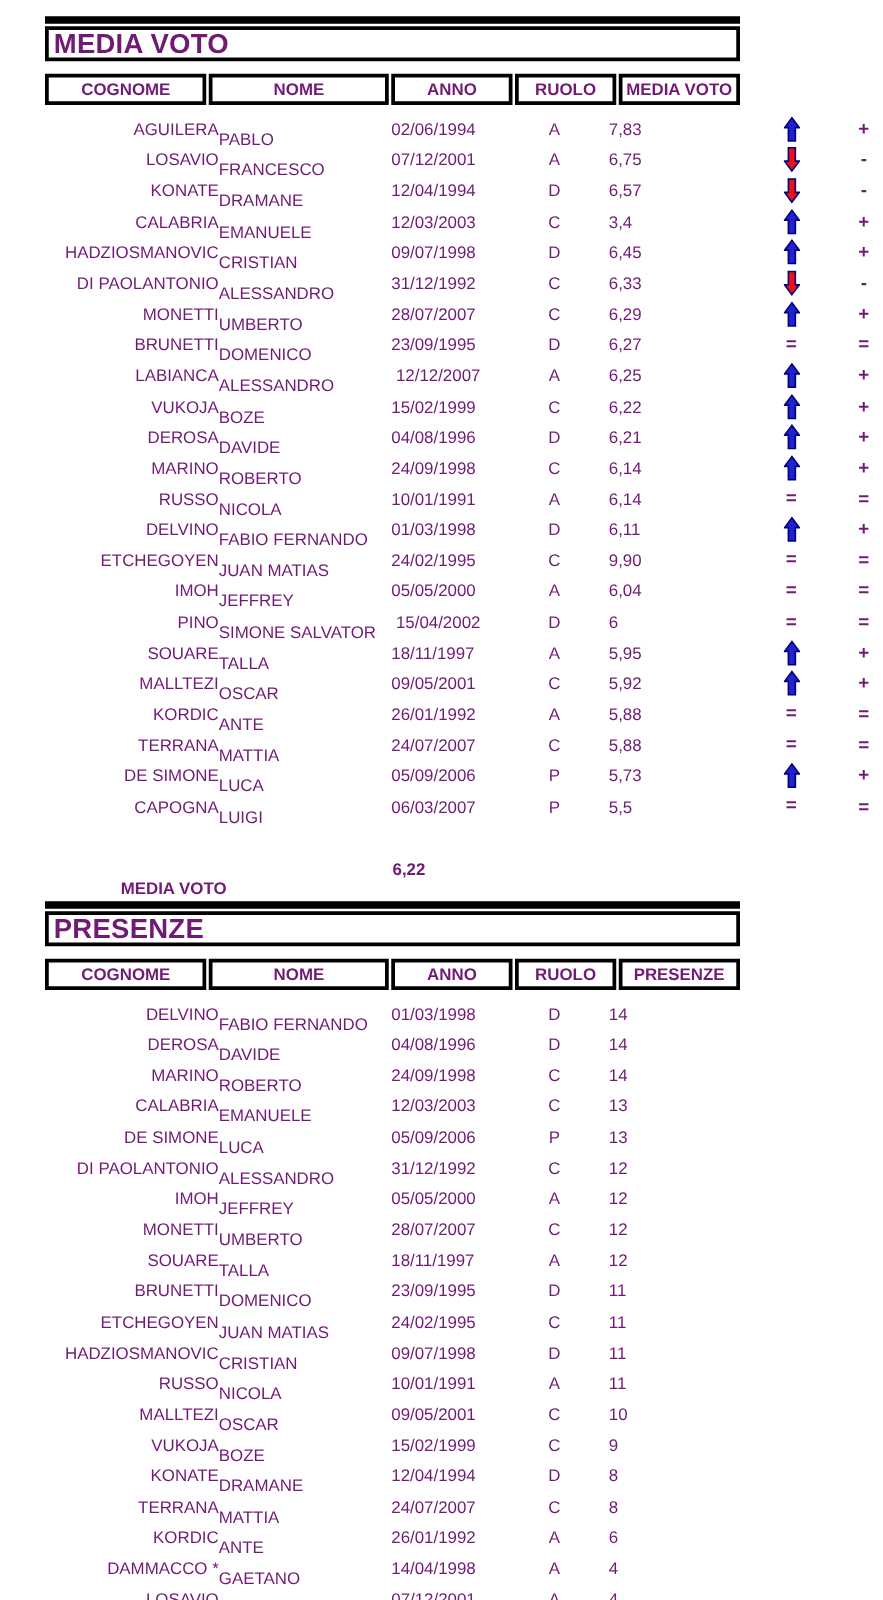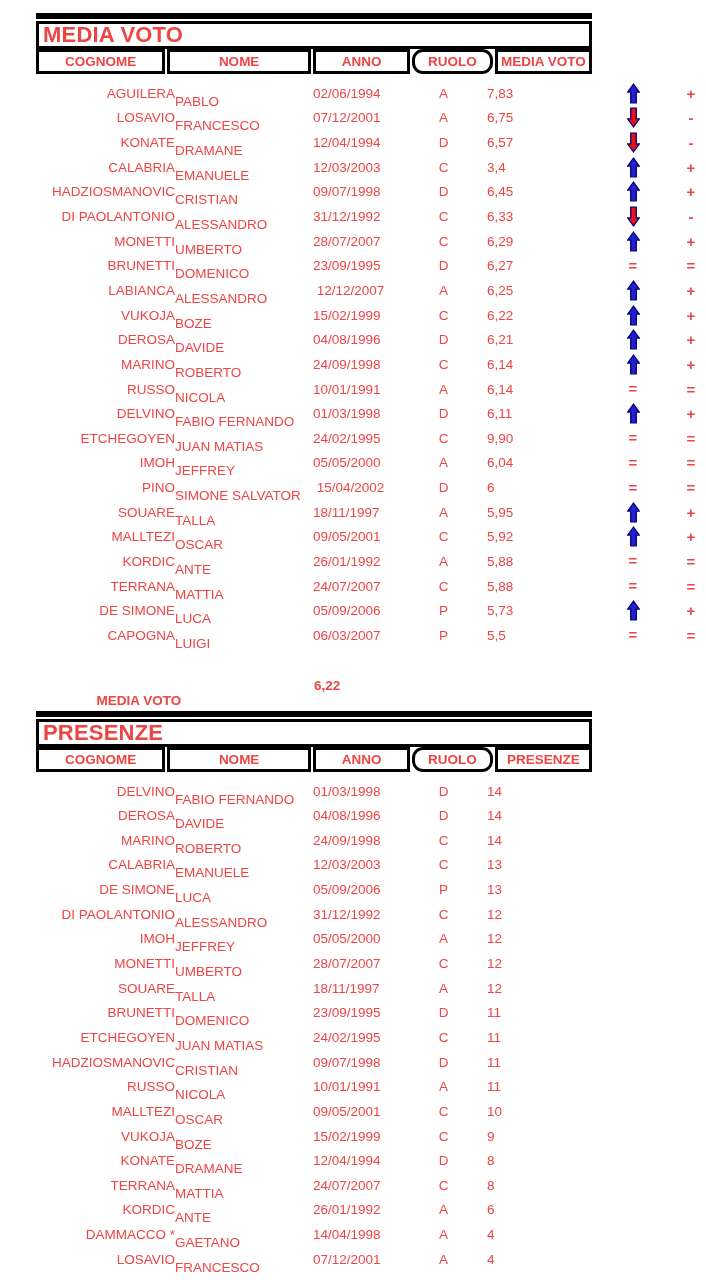--- a/index.html
+++ b/index.html
@@ -2,53 +2,53 @@
 <html><head>
 <meta charset="utf-8">
 <style>
   html, body { margin: 0; padding: 0; background: #ffffff; }
   .page {
     position: relative;
     width: 706px;
     height: 1280px;
     background: #ffffff;
     font-family: "Liberation Sans", sans-serif;
-    color: #ef4444;
+    color: #701a75;
     overflow: hidden;
   }
   .tb { margin-left: 36px; width: 556px; }
   .bar { height: 6px; background: #000000; }
   .bar1 { margin-top: 13px; }
   .bar2 { margin-top: 16px; }
   .titlebox {
     border: 3px solid #000000;
     margin-top: 2px;
     padding: 0 4px;
     font-size: 22px;
     font-weight: bold;
     line-height: 22px;
     letter-spacing: 0.2px;
     white-space: pre;
   }
-  .hdr { display: flex; margin-top: 0; }
+  .hdr { display: flex; margin-top: 10px; }
   .hcell {
     border: 3px solid #000000;
     box-sizing: border-box;
     font-weight: bold;
     font-size: 13.5px;
     text-align: center;
     line-height: 19px;
     margin-right: 2px;
     white-space: pre;
   }
   .hcell:last-child { margin-right: 0; }
   .hw-cognome { width: 137px; }
   .hw-nome    { width: 152px; }
   .hw-anno    { width: 103px; }
-  .hw-ruolo   { width: 85px; border-radius: 11px; }
+  .hw-ruolo   { width: 85px; }
   .hw-value   { width: 103px; }
   .rows { margin-top: 7px; width: 670px; }
   .row {
     display: flex;
     height: 24.65px;
     align-items: center;
     font-size: 13.5px;
   }
   .c { display: block; white-space: pre; box-sizing: border-box; }
   .c.cognome { width: 139px; padding-left: 2px; text-align: right; }

